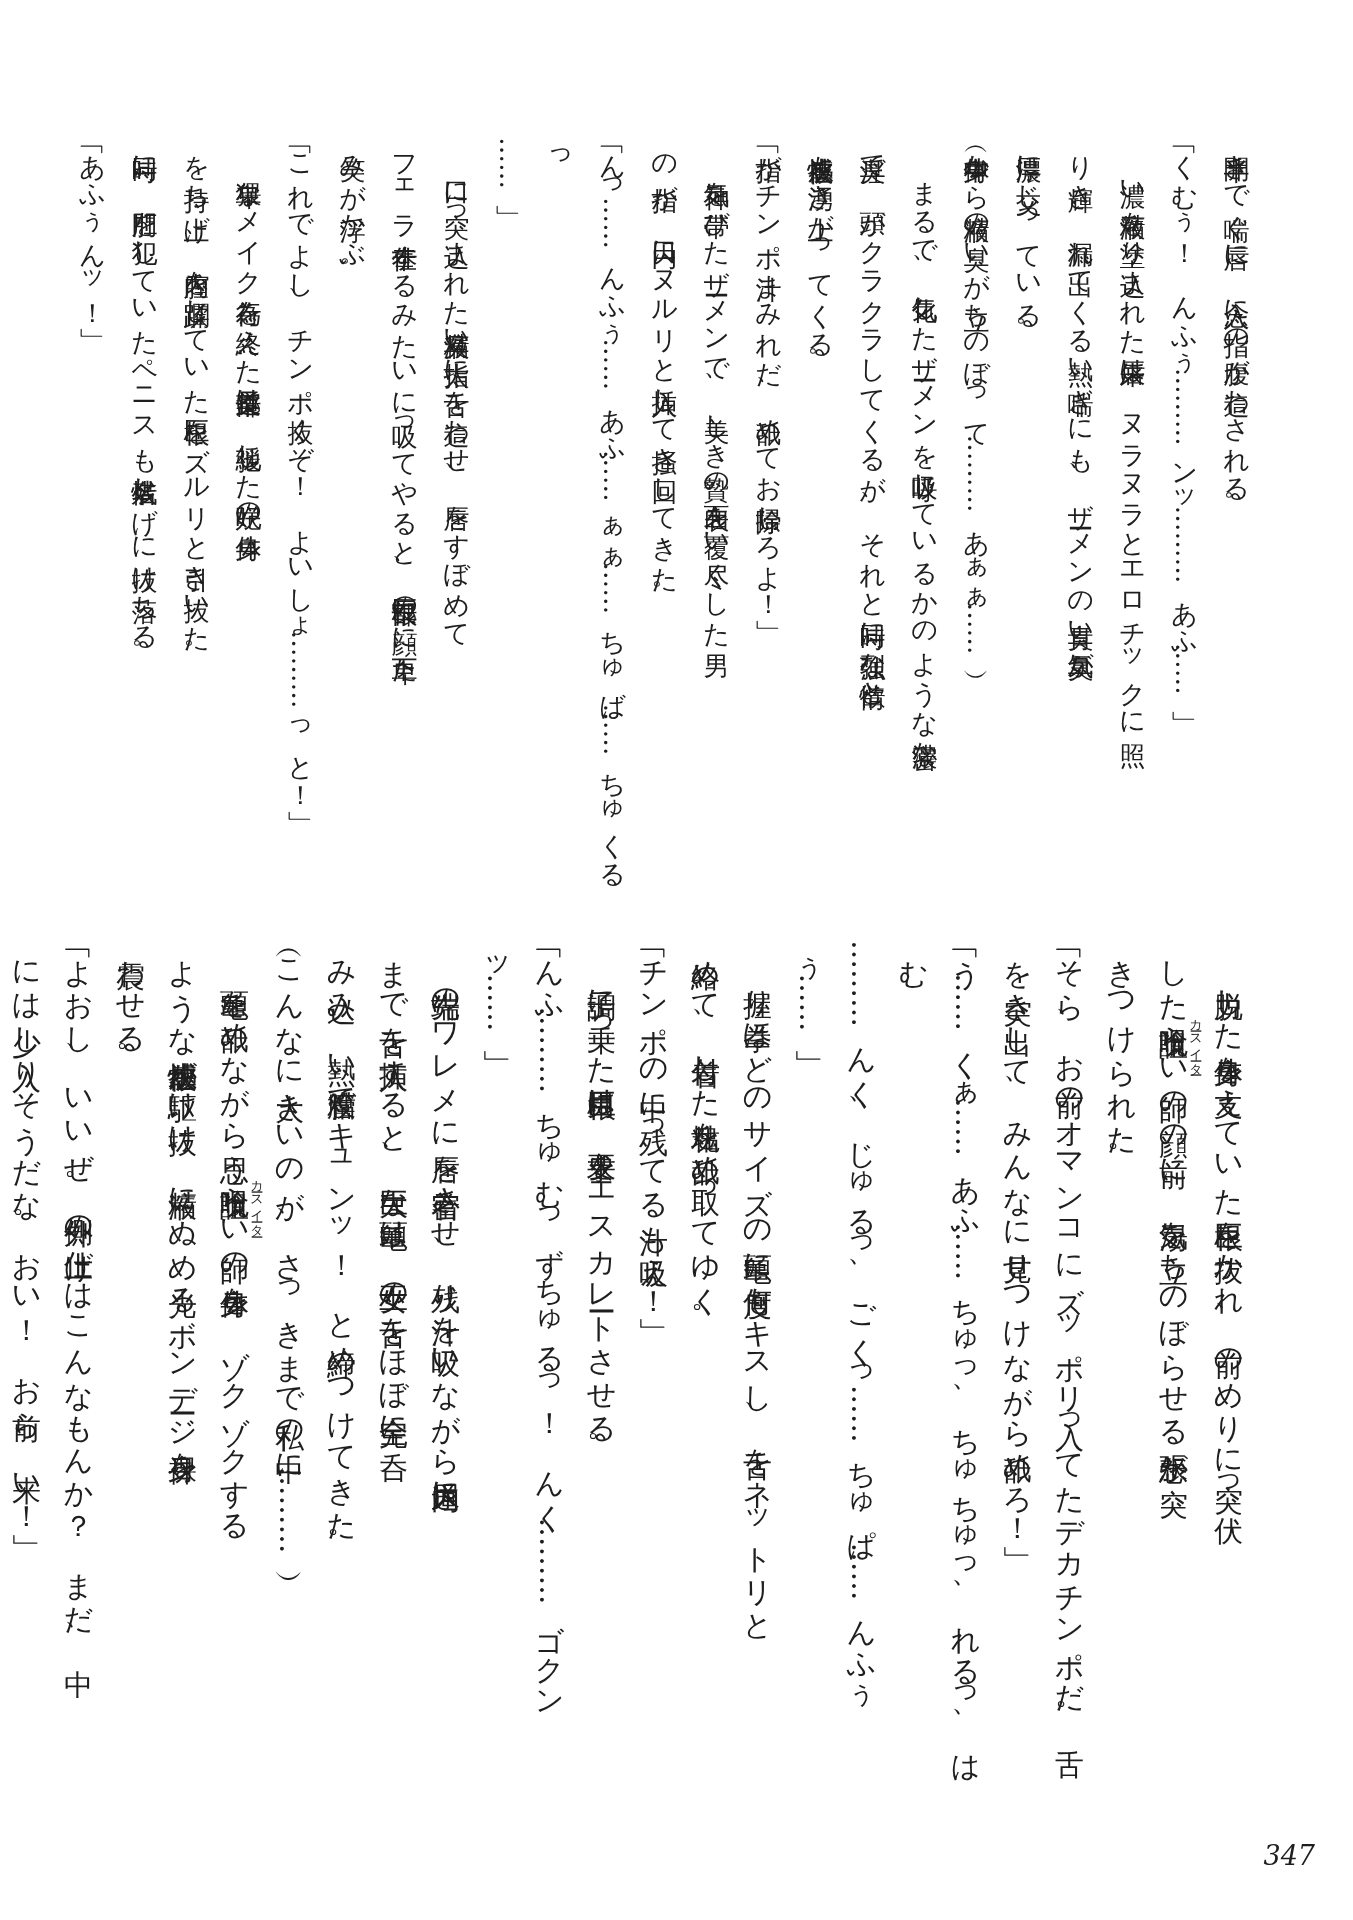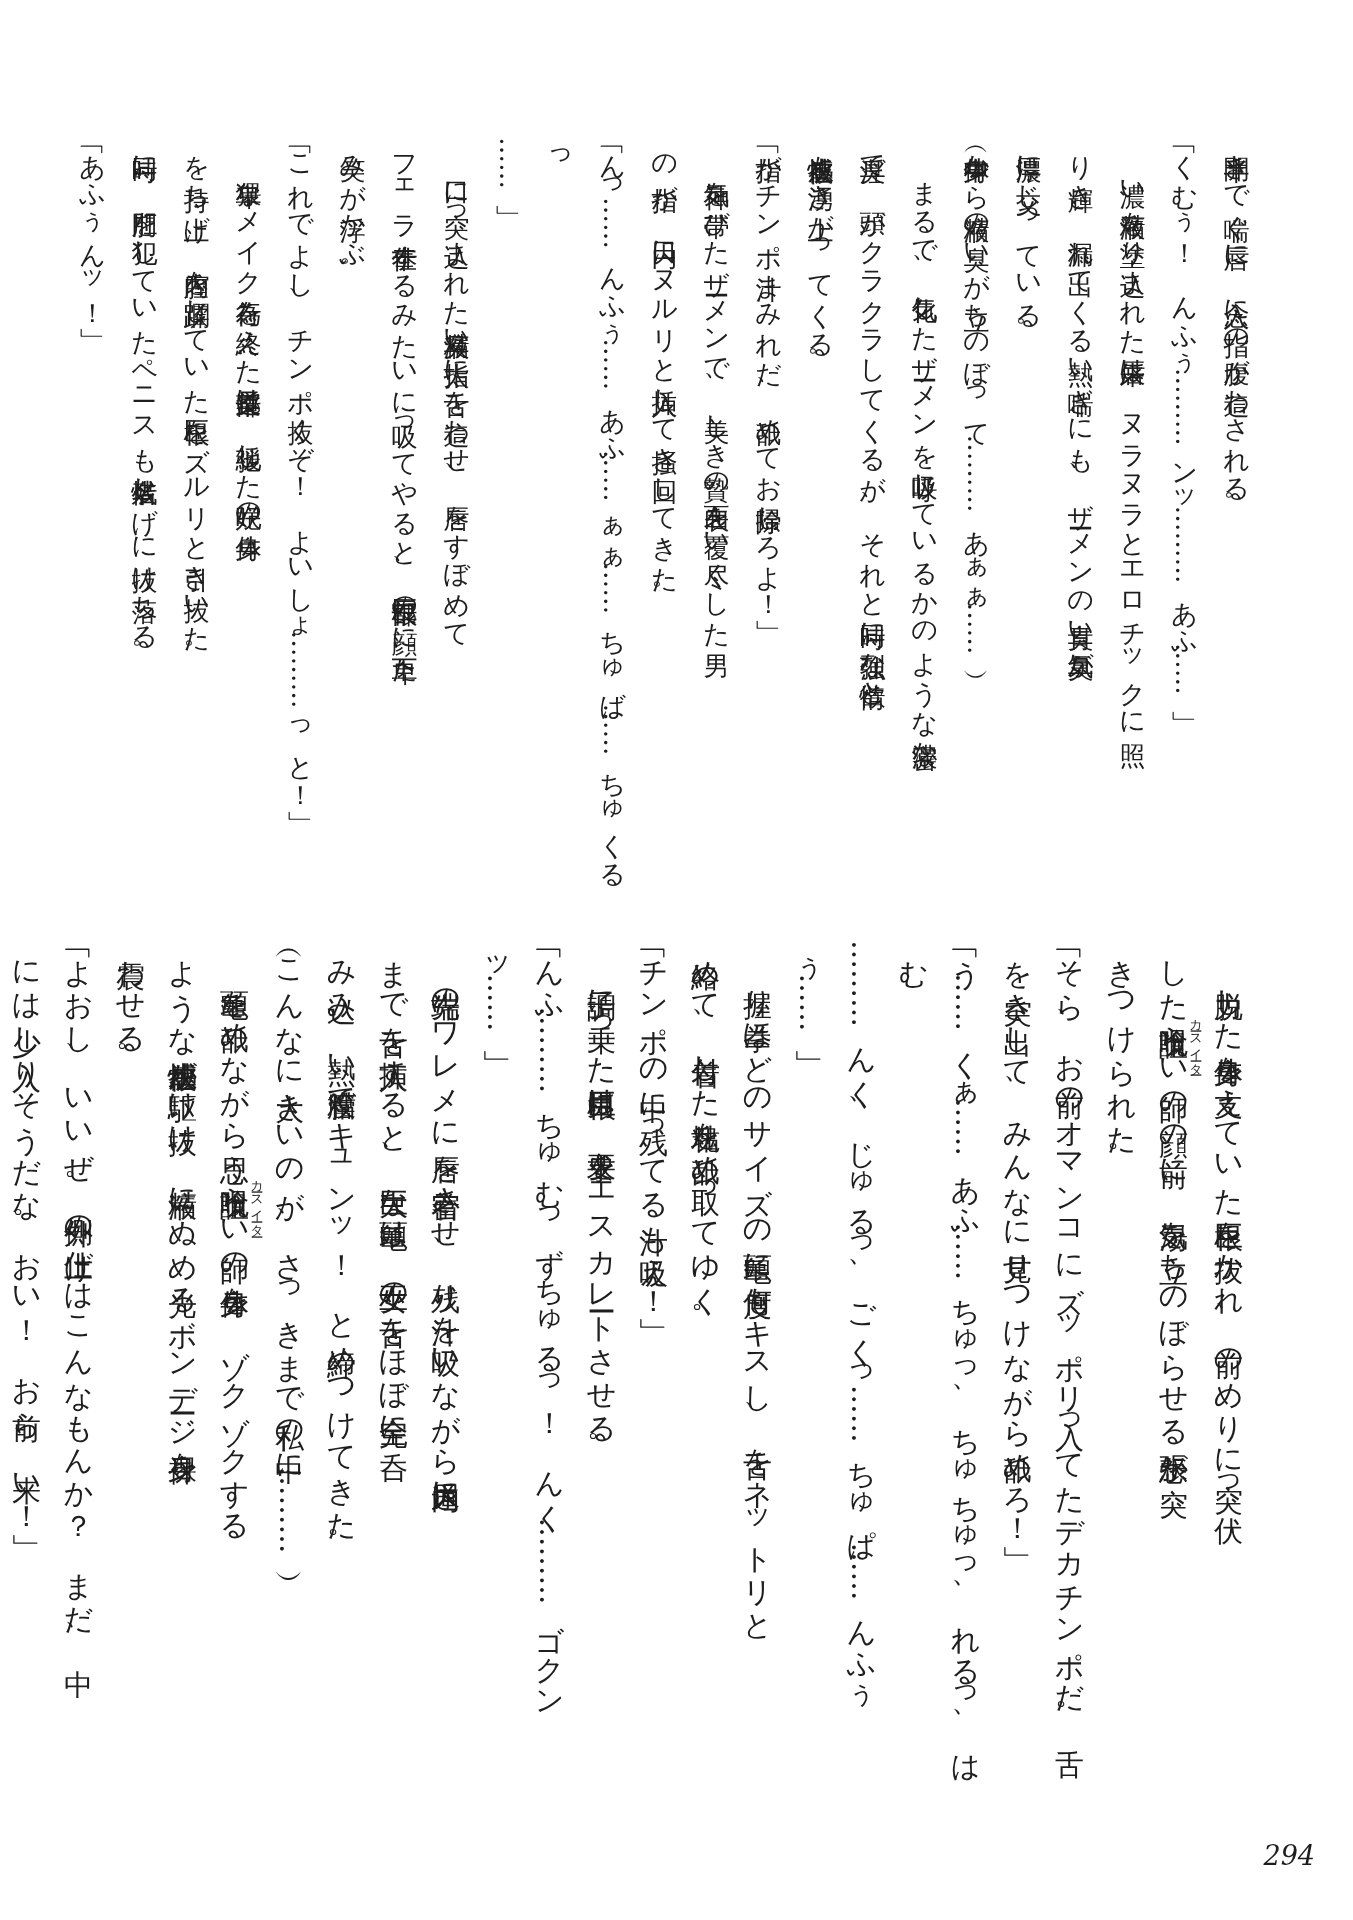--- a/index.html
+++ b/index.html
@@ -106,14 +106,14 @@
       <div class="line"><span>まで舌を挿入すると、巨大な亀頭は、巫女の舌をほぼ完全に呑</span></div>
       <div class="line"><span>み込み、熱い粘膜管でキュンッ！　と締めつけてきた。</span></div>
       <div class="line"><span>（こんなに大きいのが、さっきまで私の中に………）</span></div>
       <div class="line indent"><span>亀頭を舐めながら思う</span><ruby>呪詛喰らい<rt>カースイーター</rt></ruby><span>師の身体を、ゾクゾクする</span></div>
       <div class="line"><span>ような被虐快感が駆け抜け、精液にぬめ光るボンデージ裸身を</span></div>
       <div class="line"><span>震わせる。</span></div>
       <div class="line"><span>「よおし、いいぜ。外側の仕上げはこんなもんか？　まだ、中</span></div>
       <div class="line"><span>には少し入りそうだな。おい！　お前ら、来い！」</span></div>
       <div class="line indent"></div>
     </section>
-  <div class="page-number">294</div>
+  <div class="page-number">347</div>
 </div>
 
 </body></html>

